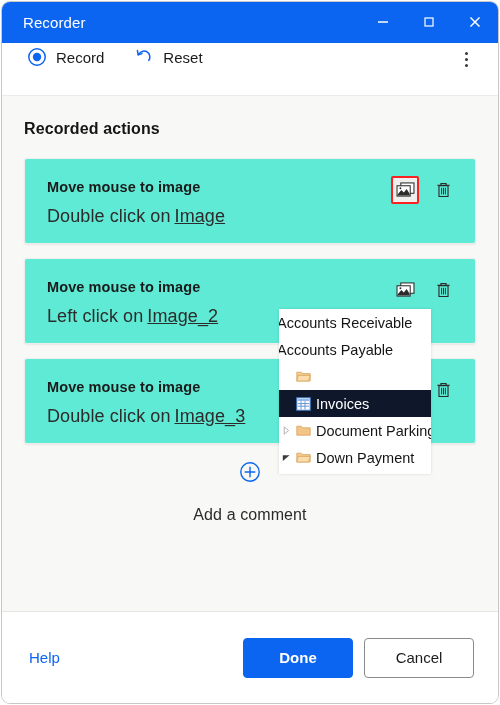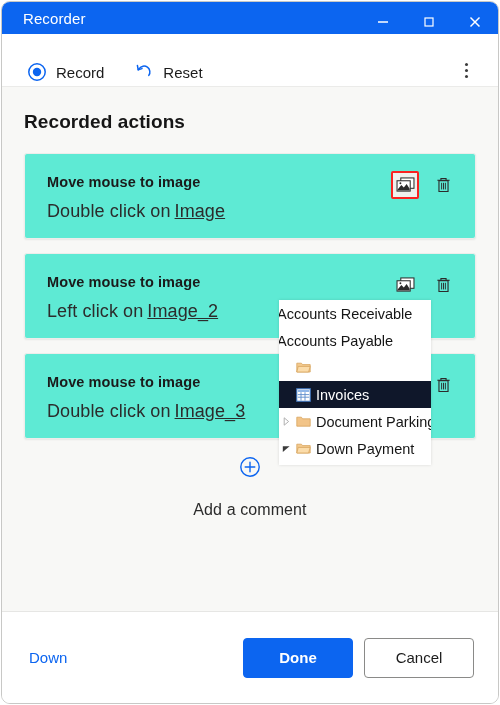--- a/index.html
+++ b/index.html
@@ -31,21 +31,21 @@
     border: 1px solid #c8c8c6;
     border-radius: 9px;
     background: #ffffff;
     overflow: hidden;
     display: flex;
     flex-direction: column;
   }
 
   
   .titlebar {
-    height: 32px;
+    height: 41px;
     background: #0c65f0;
     display: flex;
     align-items: center;
     flex: 0 0 auto;
     position: relative;
   }
   .titlebar-title {
     color: #ffffff;
     font-size: 15px;
     margin-left: 21px;
@@ -65,21 +65,21 @@
     cursor: default;
   }
   .win-btn svg { display: block; }
 
   
   .toolbar {
     height: 53px;
     background: #ffffff;
     border-bottom: 1px solid #ebebe9;
     display: flex;
-    align-items: flex-end;
+    align-items: flex-start;
     flex: 0 0 auto;
     padding: 0 16px 0 17px;
     box-sizing: border-box;
   }
   .tool-item {
     display: flex;
     align-items: center;
     gap: 9px;
     padding: 4px 8px;
     border-radius: 4px;
@@ -112,21 +112,21 @@
   }
 
   
   .body-area {
     flex: 1 1 auto;
     background: #f8f8f6;
     position: relative;
     overflow: hidden;
   }
   .page-title {
-    font-size: 19px;
+    font-size: 16px;
     font-weight: bold;
     color: #161616;
     margin: 24px 0 0 22px;
     letter-spacing: 0.1px;
   }
 
   .cards {
     margin-top: 20px;
     padding: 0 22px;
   }
@@ -501,21 +501,21 @@
         </div>
         <div class="tree-item indent-2">
           
           
         </div>
       </div>
 
     </div>
 
     <div class="footer">
-      <div class="help-link">Down</div>
+      <div class="help-link">Help</div>
       <div class="footer-buttons">
         <div class="btn btn-primary">Done</div>
         <div class="btn btn-secondary">Cancel</div>
       </div>
     </div>
 
   </div>
 </div>
 
 </body></html>

